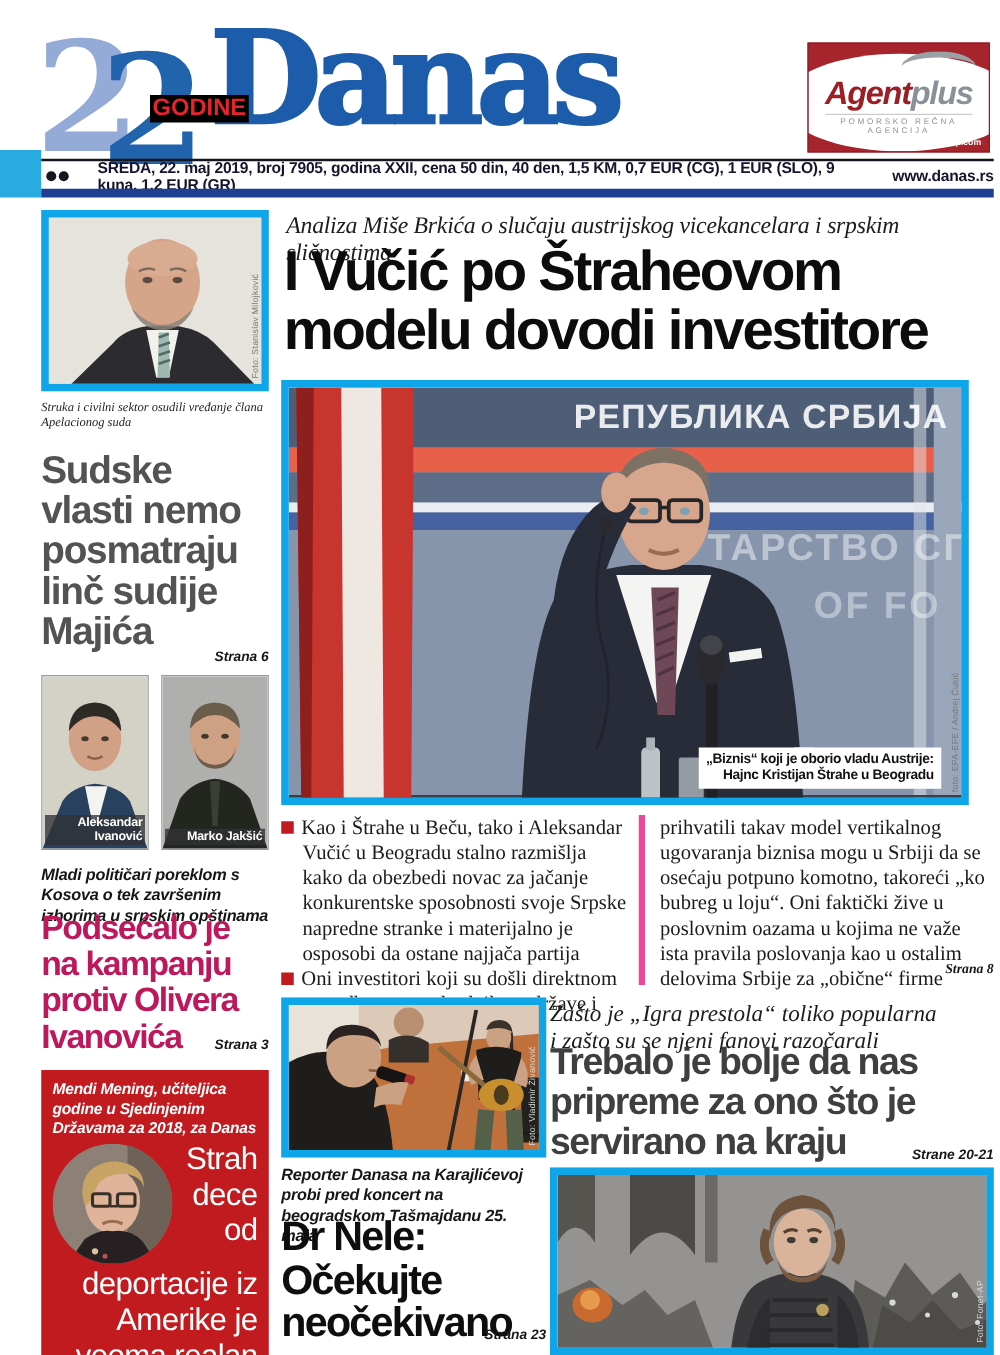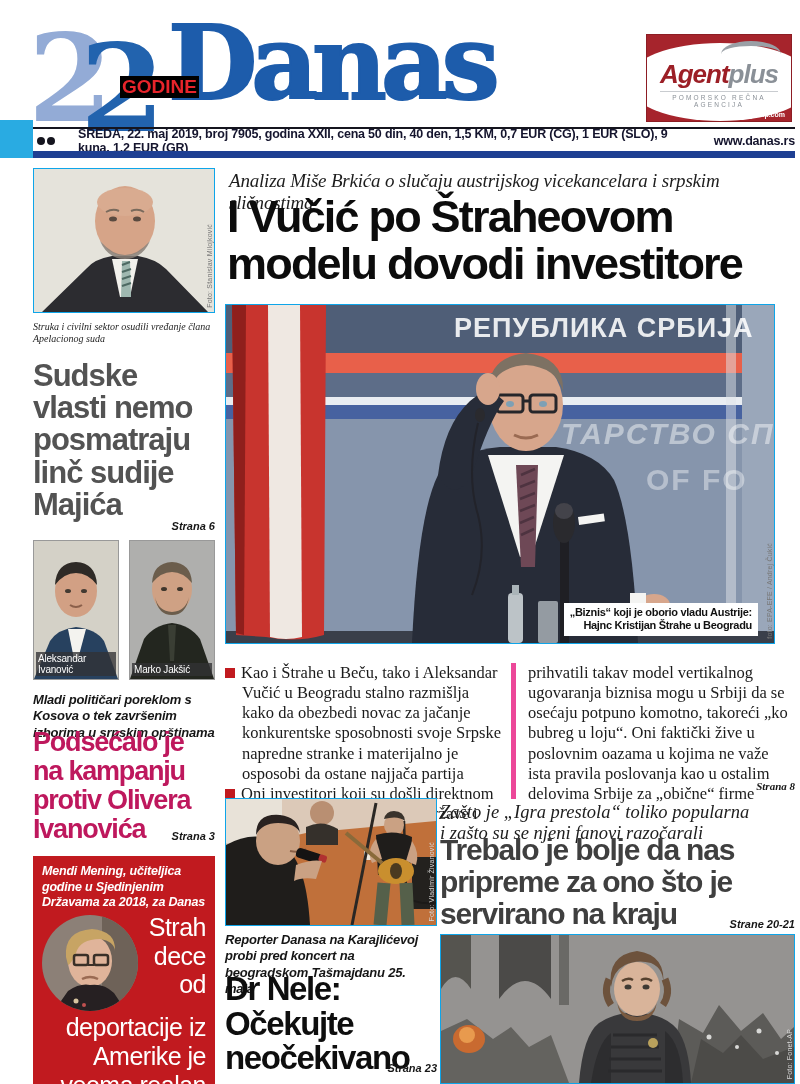--- a/index.html
+++ b/index.html
@@ -31,51 +31,51 @@
   .rule-blue { position:absolute; left:33px; top:151px; width:762px; height:7px; background:#1e3f92; }
 
   
   .leftcol { position:absolute; left:33px; top:168px; width:182px; height:916px; }
   .rightcol { position:absolute; left:225px; top:168px; width:570px; height:916px; }
 
   .kicker-serif { font-family:"Liberation Serif", serif; font-style:italic; color:#1d1d1d; }
   .kicker-bold { font-weight:bold; font-style:italic; font-size:13px; line-height:1.25; letter-spacing:-0.2px; color:#161616; }
   .pgref { font-size:11px; font-weight:bold; font-style:italic; color:#161616; }
 
-  .photo-frame { position:relative; overflow:hidden; border:1px solid #0ea5e9; background:#ddd; }
+  .photo-frame { position:relative; overflow:hidden; border:6px solid #0ea5e9; background:#ddd; }
   .vcredit { position:absolute; right:1px; bottom:4px; writing-mode:vertical-rl; transform:rotate(180deg); font-size:7px; color:#777; letter-spacing:0.2px; white-space:nowrap; }
   .vcredit.ondark { color:#d8d8d8; }
 
   
   .judge-photo { position:absolute; left:0; top:0; width:182px; height:145px; }
   .judge-kicker { position:absolute; left:0; top:153px; width:182px; font-size:10px; line-height:1.18; }
   .judge-head { position:absolute; left:0; top:192px; width:182px; font-size:31px; line-height:1.04; font-weight:bold; letter-spacing:-1px; color:#535353; }
   .judge-ref { position:absolute; right:0; top:352px; }
   .ports { position:absolute; left:0; top:372px; width:182px; display:flex; gap:10px; }
   .port { position:relative; width:86px; height:140px; overflow:hidden; border:1px solid #999; }
-  .port .nm { position:absolute; left:2px; right:2px; bottom:3px; background:rgba(50,50,52,0.78); color:#fff; font-size:10px; font-weight:normal; text-align:left; padding:1px 2px; letter-spacing:-0.2px; }
+  .port .nm { position:absolute; left:2px; right:2px; bottom:3px; background:rgba(50,50,52,0.78); color:#fff; font-size:10px; font-weight:bold; text-align:right; padding:1px 2px; letter-spacing:-0.2px; }
   .kos-kicker { position:absolute; left:0; top:524px; width:182px; }
   .kos-wrap { position:absolute; left:0; top:560px; width:182px; }
   .kos-head { font-size:27px; line-height:1.07; font-weight:bold; letter-spacing:-1.2px; color:#be185d; }
   .kos-ref { position:absolute; right:0; bottom:2px; }
   .red-box { position:absolute; left:0; top:688px; width:182px; height:228px; background:#c11a1f; padding:8px 9px 6px 9px; color:#fff; }
   .red-box .kicker-bold { color:#fff; font-size:12.5px; }
   .red-circle { float:left; width:96px; height:96px; border-radius:50%; overflow:hidden; margin:4px 6px 2px 0; shape-outside:circle(50%); }
   .red-head { font-size:25px; line-height:1.15; font-weight:normal; letter-spacing:-0.5px; text-align:right; margin-top:2px; }
 
   
   .lead-kicker { position:absolute; left:4px; top:2px; font-size:19px; letter-spacing:-0.2px; }
   .lead-head { position:absolute; left:2px; top:26px; width:568px; font-size:45px; line-height:1.04; font-weight:bold; letter-spacing:-1.8px; color:#0c0c0c; }
   .main-photo { position:absolute; left:0; top:136px; width:550px; height:340px; }
   .mp-caption { position:absolute; right:16px; bottom:7px; background:#fff; padding:3px 6px; text-align:right; font-size:11px; font-weight:bold; line-height:1.25; letter-spacing:-0.3px; color:#111; }
   .mp-top-text { position:absolute; left:228px; top:8px; font-size:27px; font-weight:bold; color:rgba(255,255,255,0.88); letter-spacing:1px; white-space:nowrap; }
-  .mp-mid1 { position:absolute; left:335px; top:112px; font-size:30px; font-weight:bold; color:rgba(255,255,255,0.45); letter-spacing:2px; white-space:nowrap;font-style:italic; }
+  .mp-mid1 { position:absolute; left:335px; top:112px; font-size:30px; font-weight:bold; color:rgba(255,255,255,0.45); letter-spacing:2px; white-space:nowrap; }
   .mp-mid2 { position:absolute; left:420px; top:158px; font-size:30px; font-weight:bold; color:rgba(255,255,255,0.4); letter-spacing:2px; white-space:nowrap; }
 
-  .bullets { position:absolute; left:0; top:495px; width:570px; height:136px; display:flex; font-family:"Liberation Serif", serif; font-size:16.5px; line-height:1.22; color:#1b1b1b;justify-content:space-between; }
+  .bullets { position:absolute; left:0; top:484px; width:570px; height:136px; display:flex; font-family:"Liberation Serif", serif; font-size:16.5px; line-height:1.22; color:#1b1b1b;justify-content:space-between; }
   .bul-left { width:286px; padding-right:10px; }
   .bul-right { position:relative; width:284px; padding-left:12px; border-left:5px solid #ec4899; }
   .bullet { padding-left:17px; text-indent:-17px; }
   .bullet-sq { display:inline-block; width:10px; height:10px; background:#c11a1f; margin-right:6px; }
   .cont-ref { position:absolute; right:0; bottom:6px; }
 
   .bottomrow { position:absolute; left:0; top:622px; width:570px; height:294px; }
   .band-photo { position:absolute; left:0; top:8px; width:212px; height:128px; }
   .band-cap { position:absolute; left:0; top:142px; width:212px; }
   .nele-wrap { position:absolute; left:0; top:182px; width:212px; }

